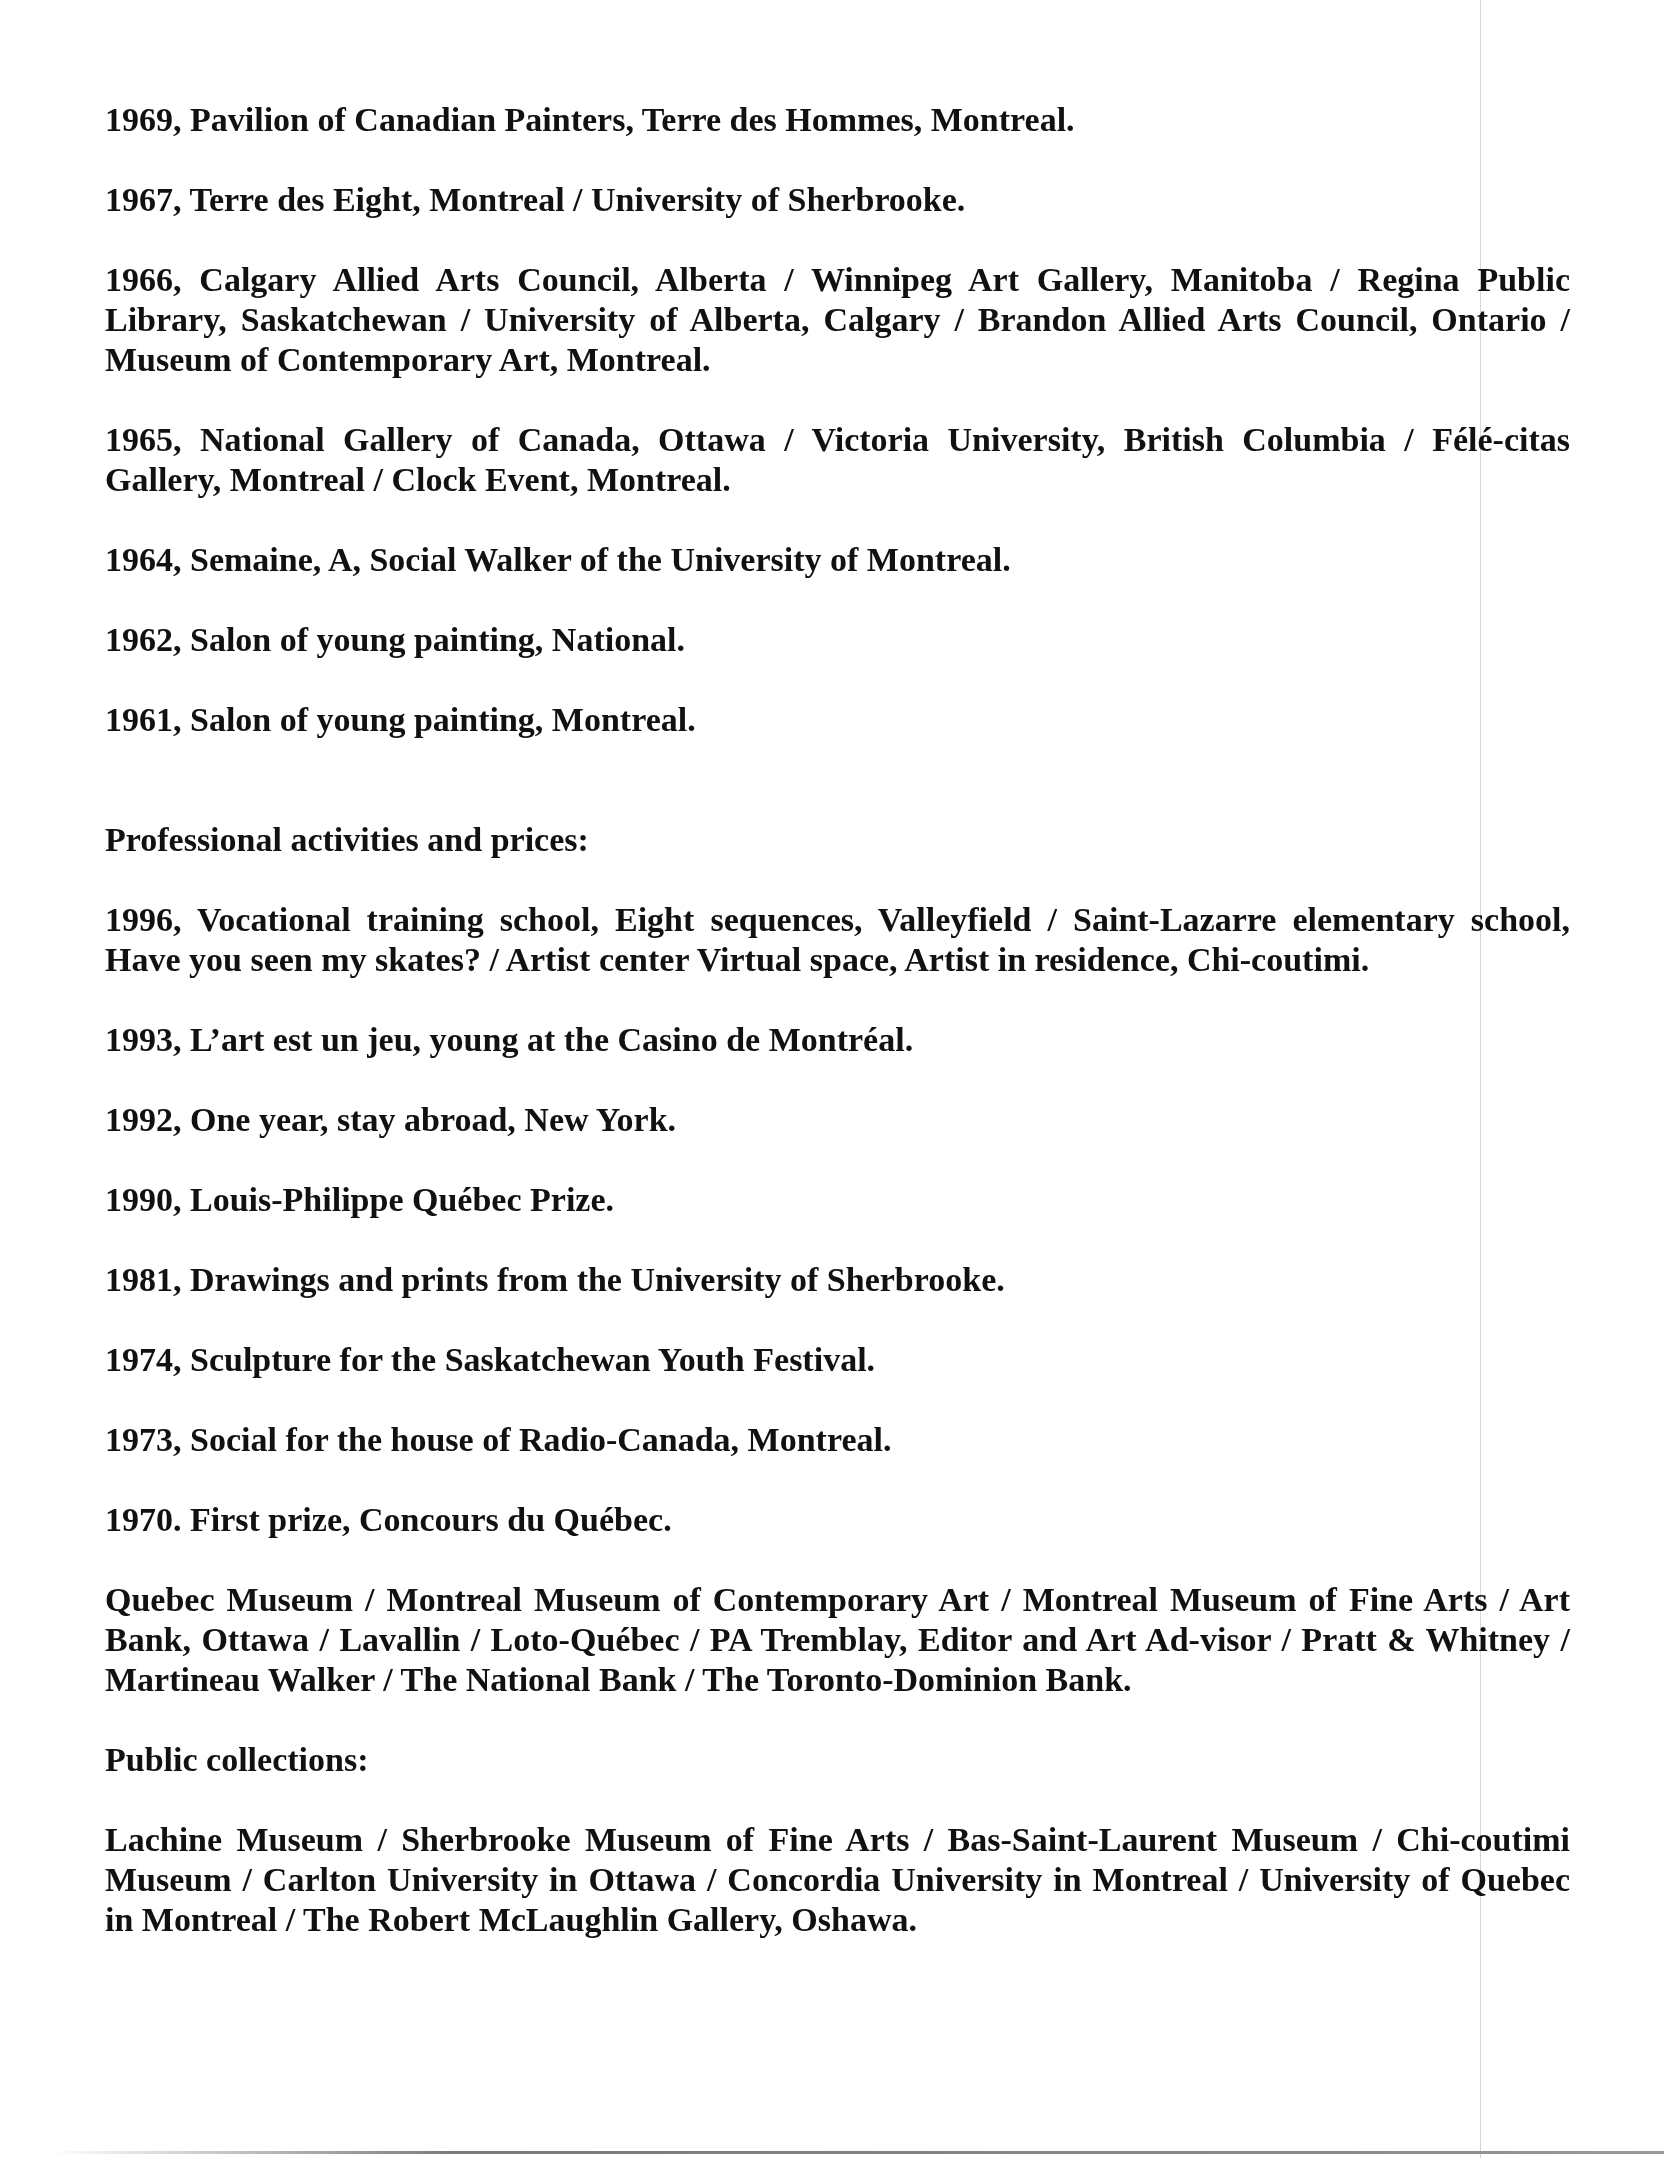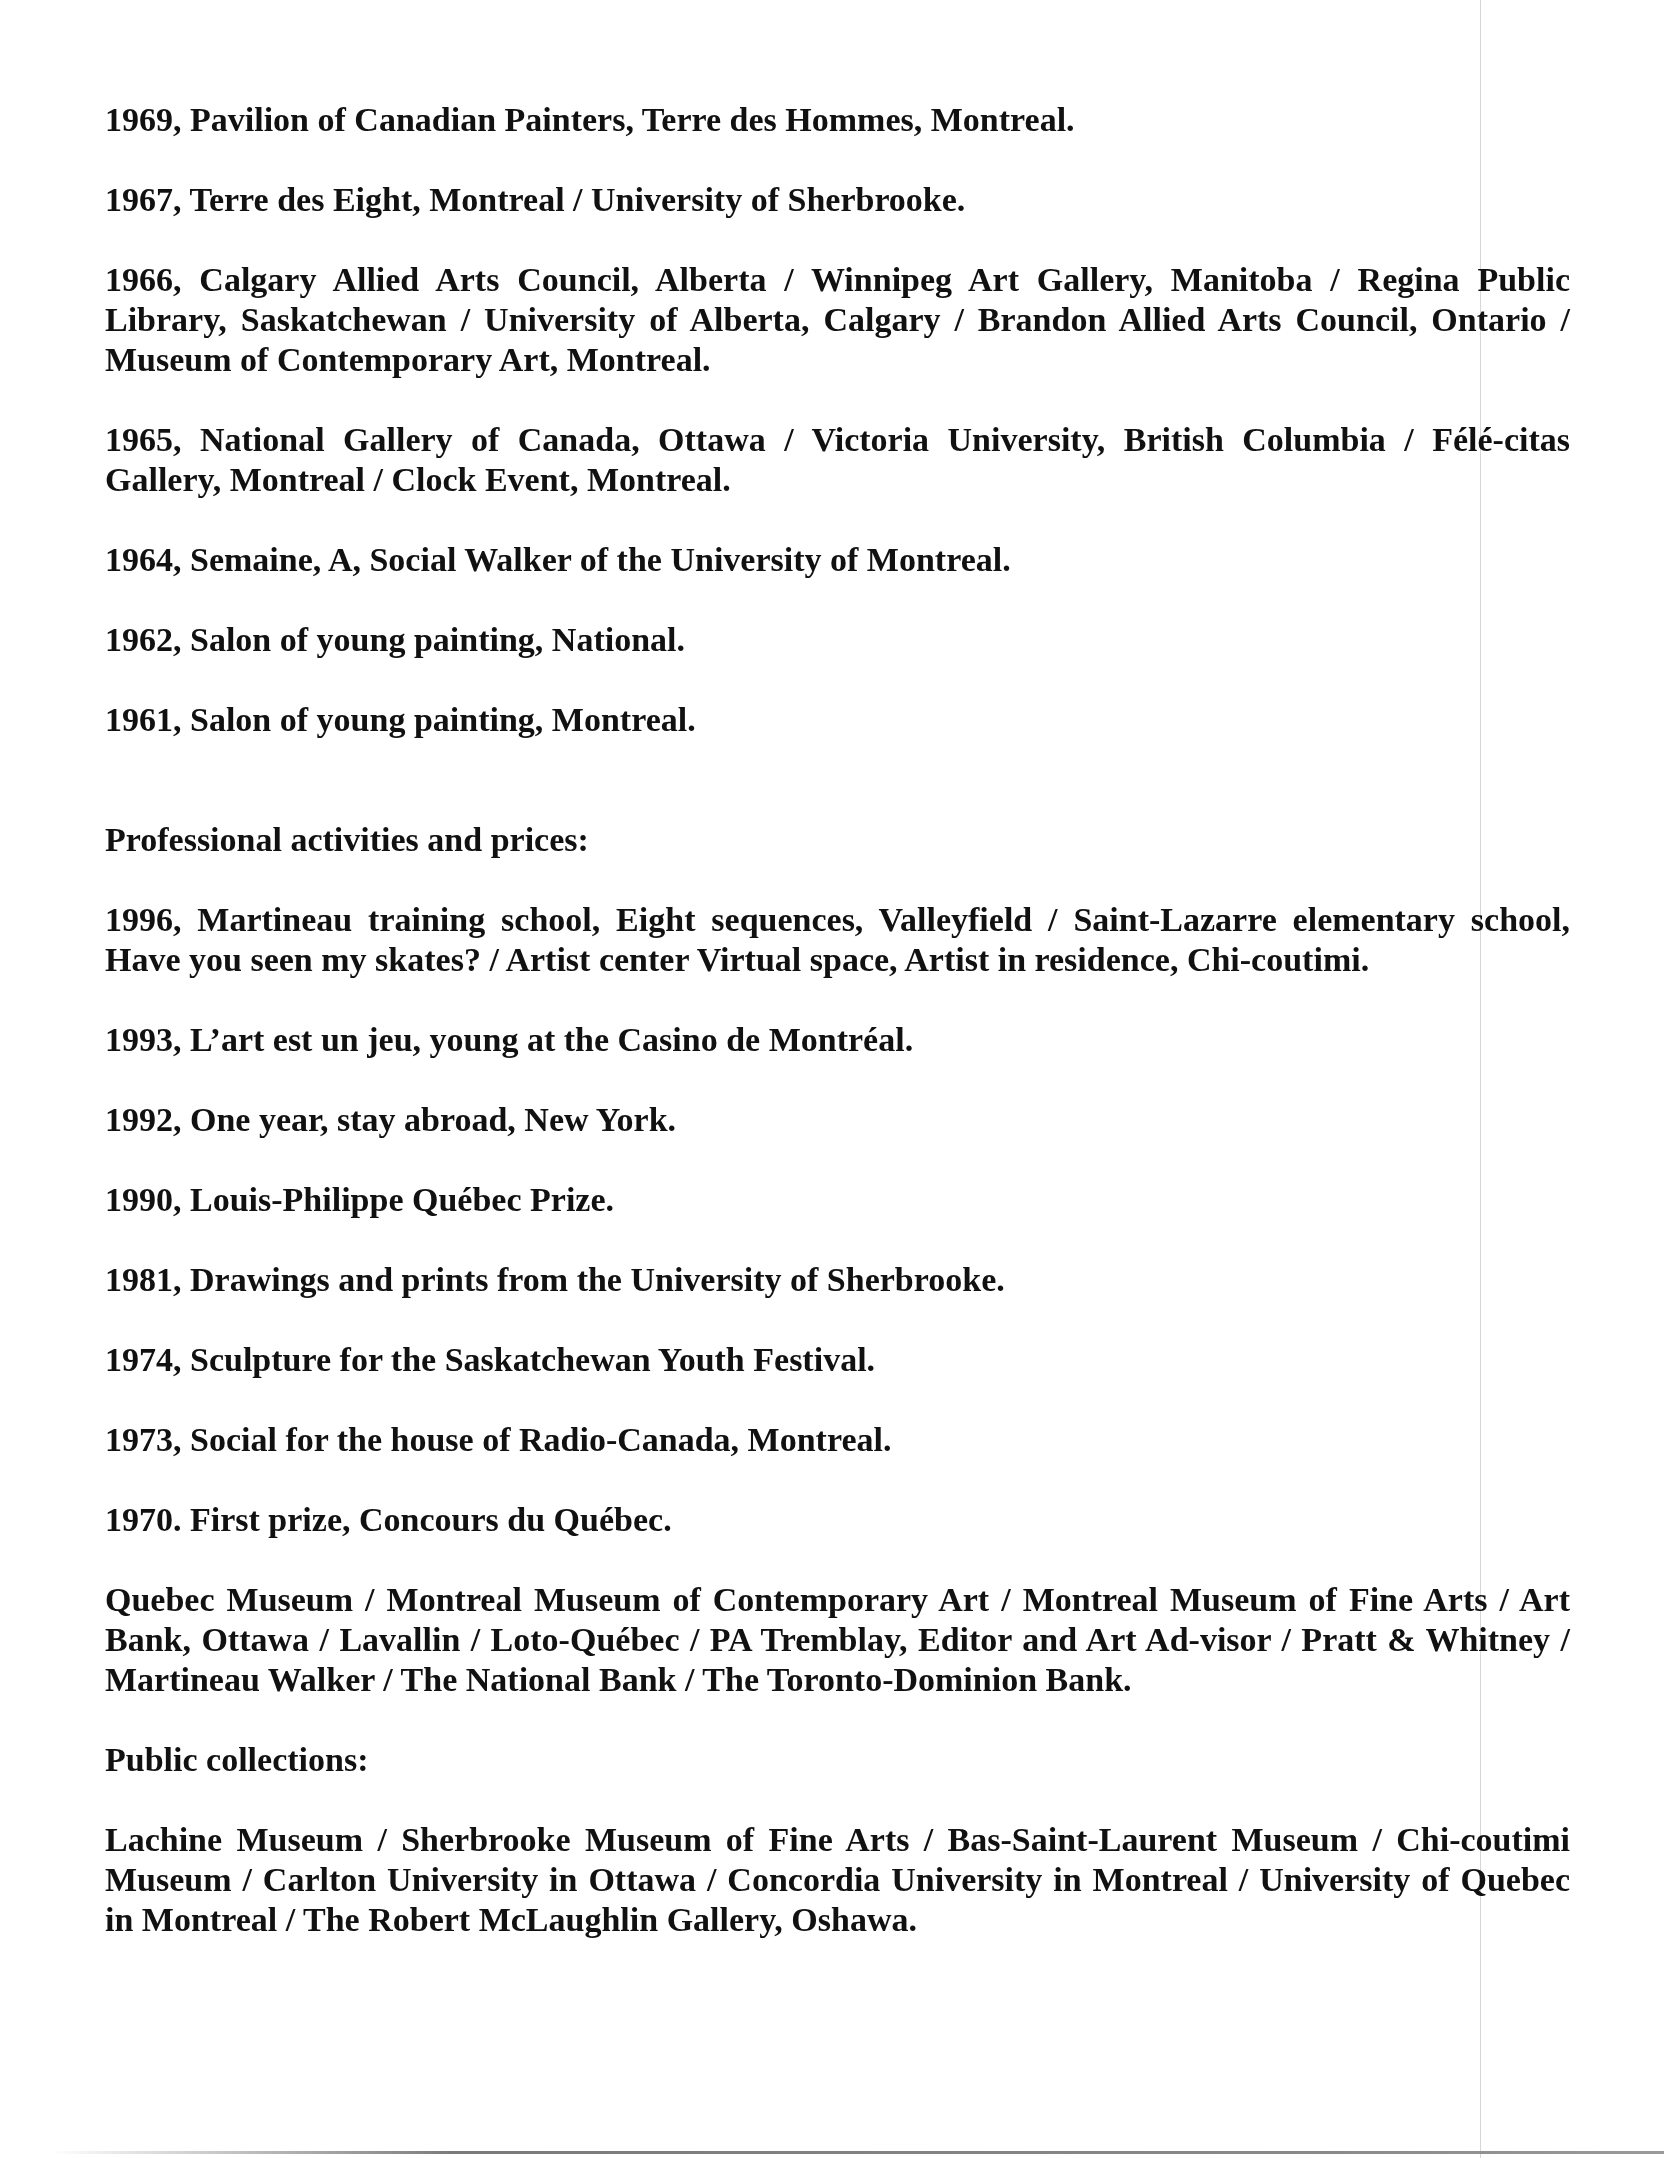--- a/index.html
+++ b/index.html
@@ -62,21 +62,21 @@
     <p class="para gap-1">1967, Terre des Eight, Montreal / University of Sherbrooke.</p>
     <p class="para gap-1">1966, Calgary Allied Arts Council, Alberta / Winnipeg Art Gallery, Manitoba / Regina Public Library, Saskatchewan / University of Alberta, Calgary / Brandon Allied Arts Council, Ontario / Museum of Contemporary Art, Montreal.</p>
     <p class="para gap-1">1965, National Gallery of Canada, Ottawa / Victoria University, British Columbia / Félé-citas Gallery, Montreal / Clock Event, Montreal.</p>
     <p class="para gap-1">1964, Semaine, A, Social Walker of the University of Montreal.</p>
     <p class="para gap-1">1962, Salon of young painting, National.</p>
     <p class="para gap-1">1961, Salon of young painting, Montreal.</p>
   </section>
 
   <section>
     <p class="para gap-section">Professional activities and prices:</p>
-    <p class="para gap-1">1996, Martineau training school, Eight sequences, Valleyfield / Saint-Lazarre elementary school, Have you seen my skates? / Artist center Virtual space, Artist in residence, Chi-coutimi.</p>
+    <p class="para gap-1">1996, Vocational training school, Eight sequences, Valleyfield / Saint-Lazarre elementary school, Have you seen my skates? / Artist center Virtual space, Artist in residence, Chi-coutimi.</p>
     <p class="para gap-1">1993, L’art est un jeu, young at the Casino de Montréal.</p>
     <p class="para gap-1">1992, One year, stay abroad, New York.</p>
     <p class="para gap-1">1990, Louis-Philippe Québec Prize.</p>
     <p class="para gap-1">1981, Drawings and prints from the University of Sherbrooke.</p>
     <p class="para gap-1">1974, Sculpture for the Saskatchewan Youth Festival.</p>
     <p class="para gap-1">1973, Social for the house of Radio-Canada, Montreal.</p>
     <p class="para gap-1">1970. First prize, Concours du Québec.</p>
   </section>
 
   <section>

